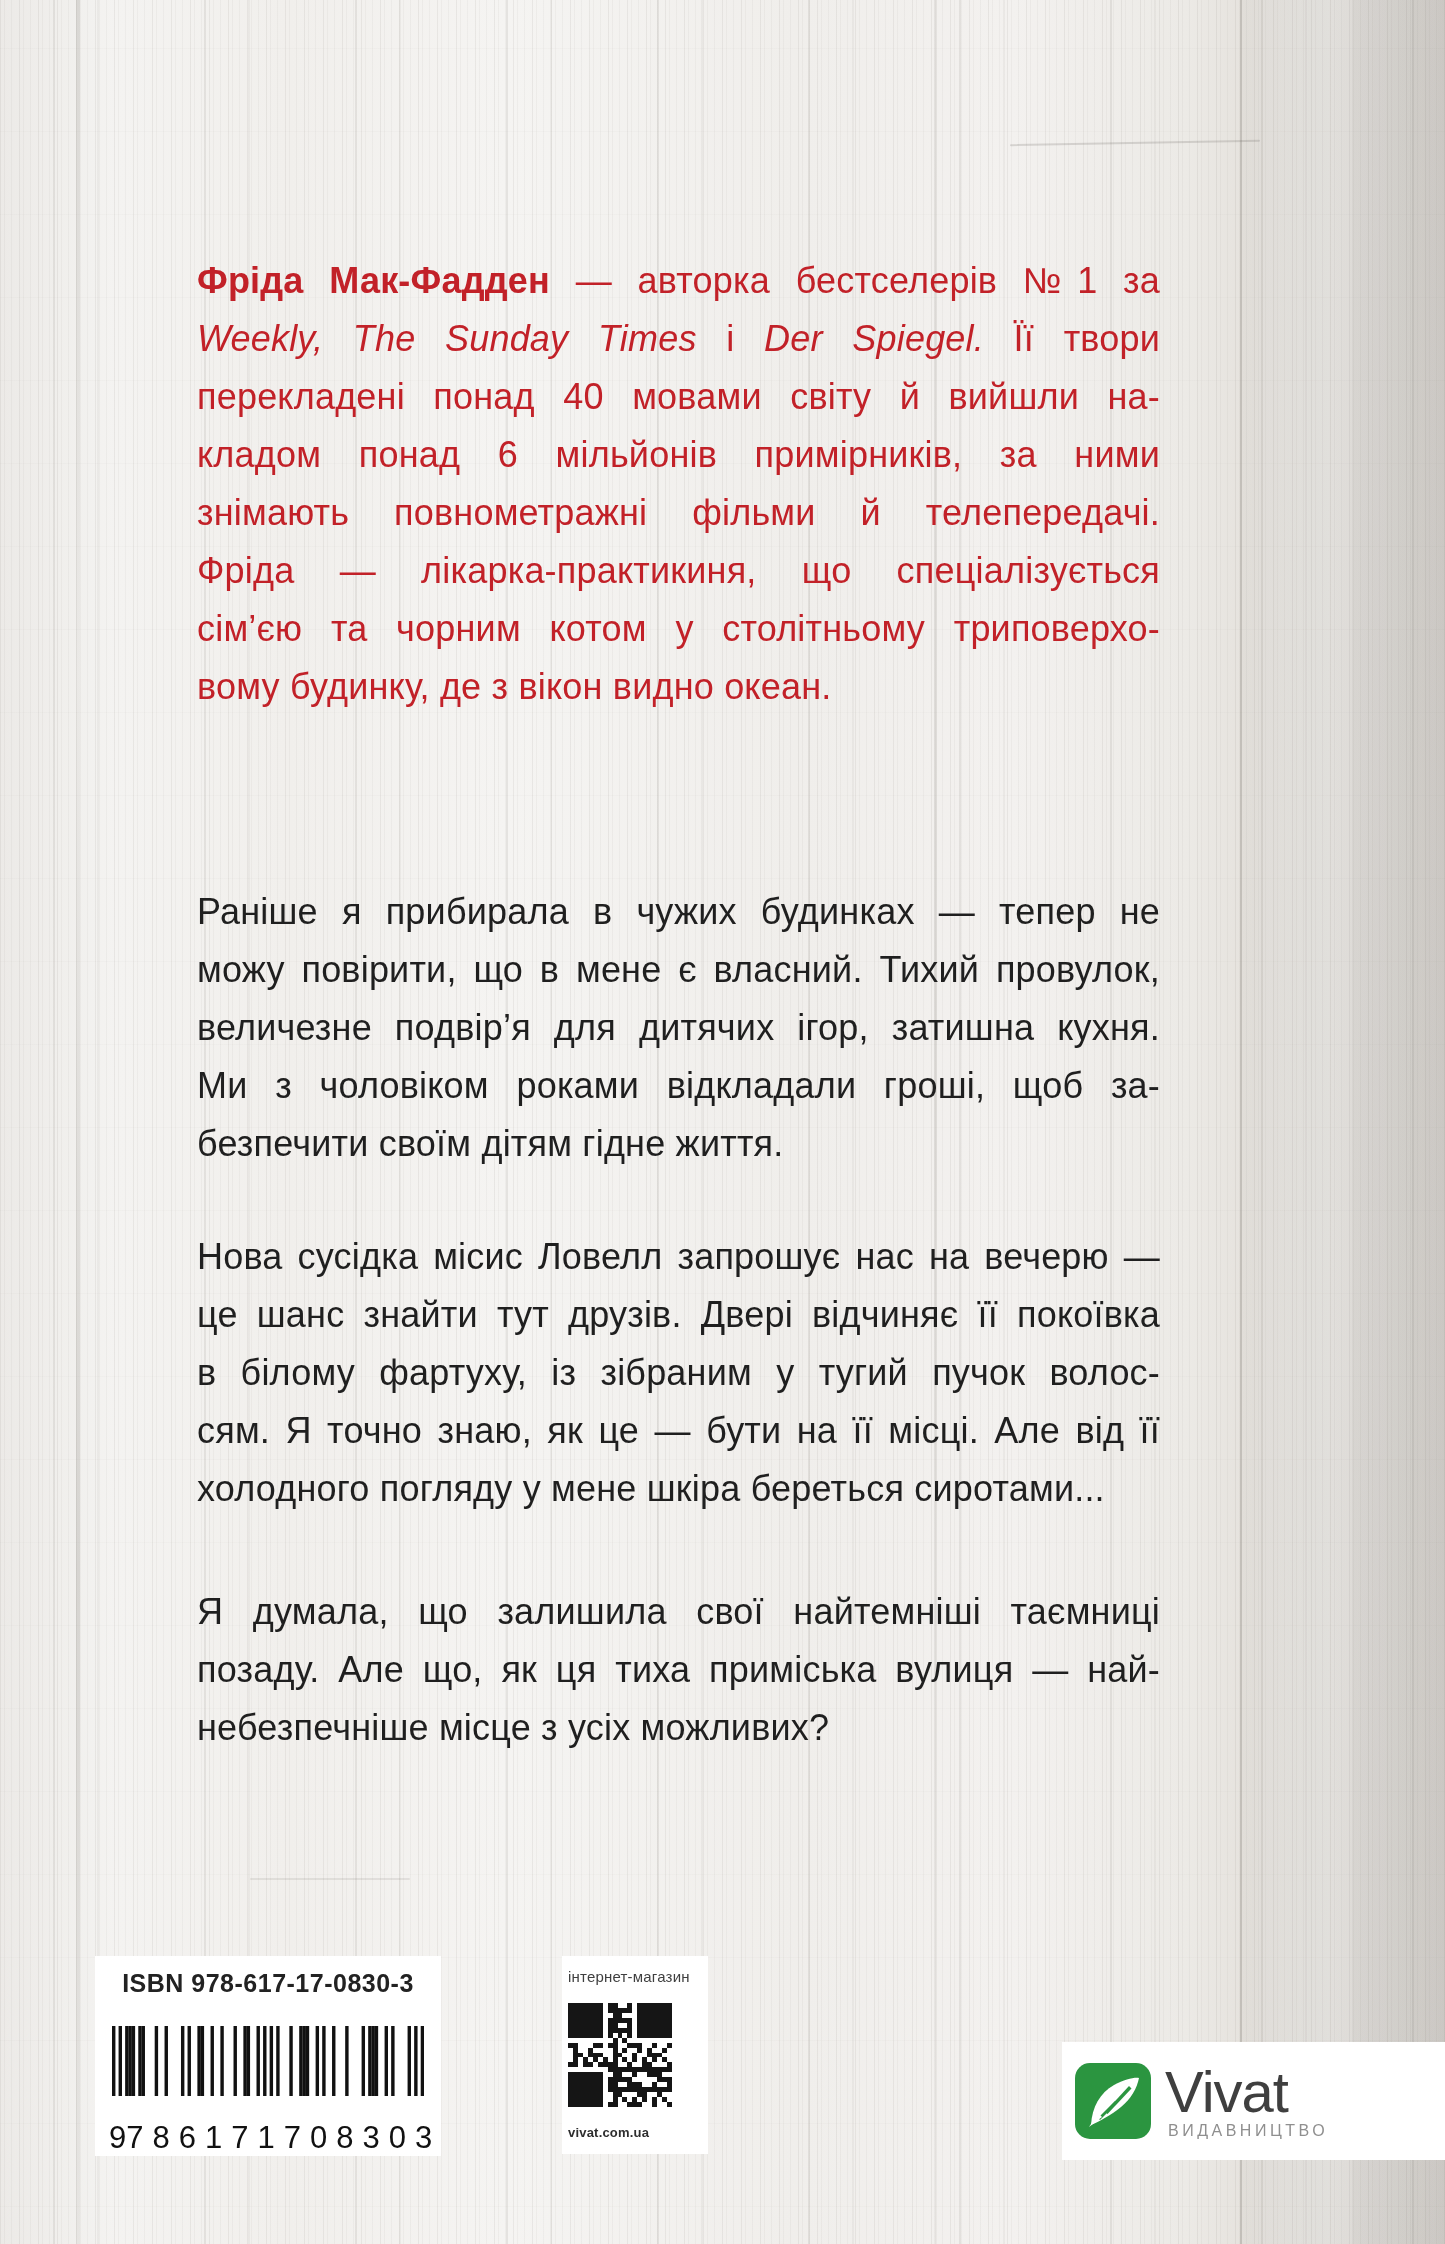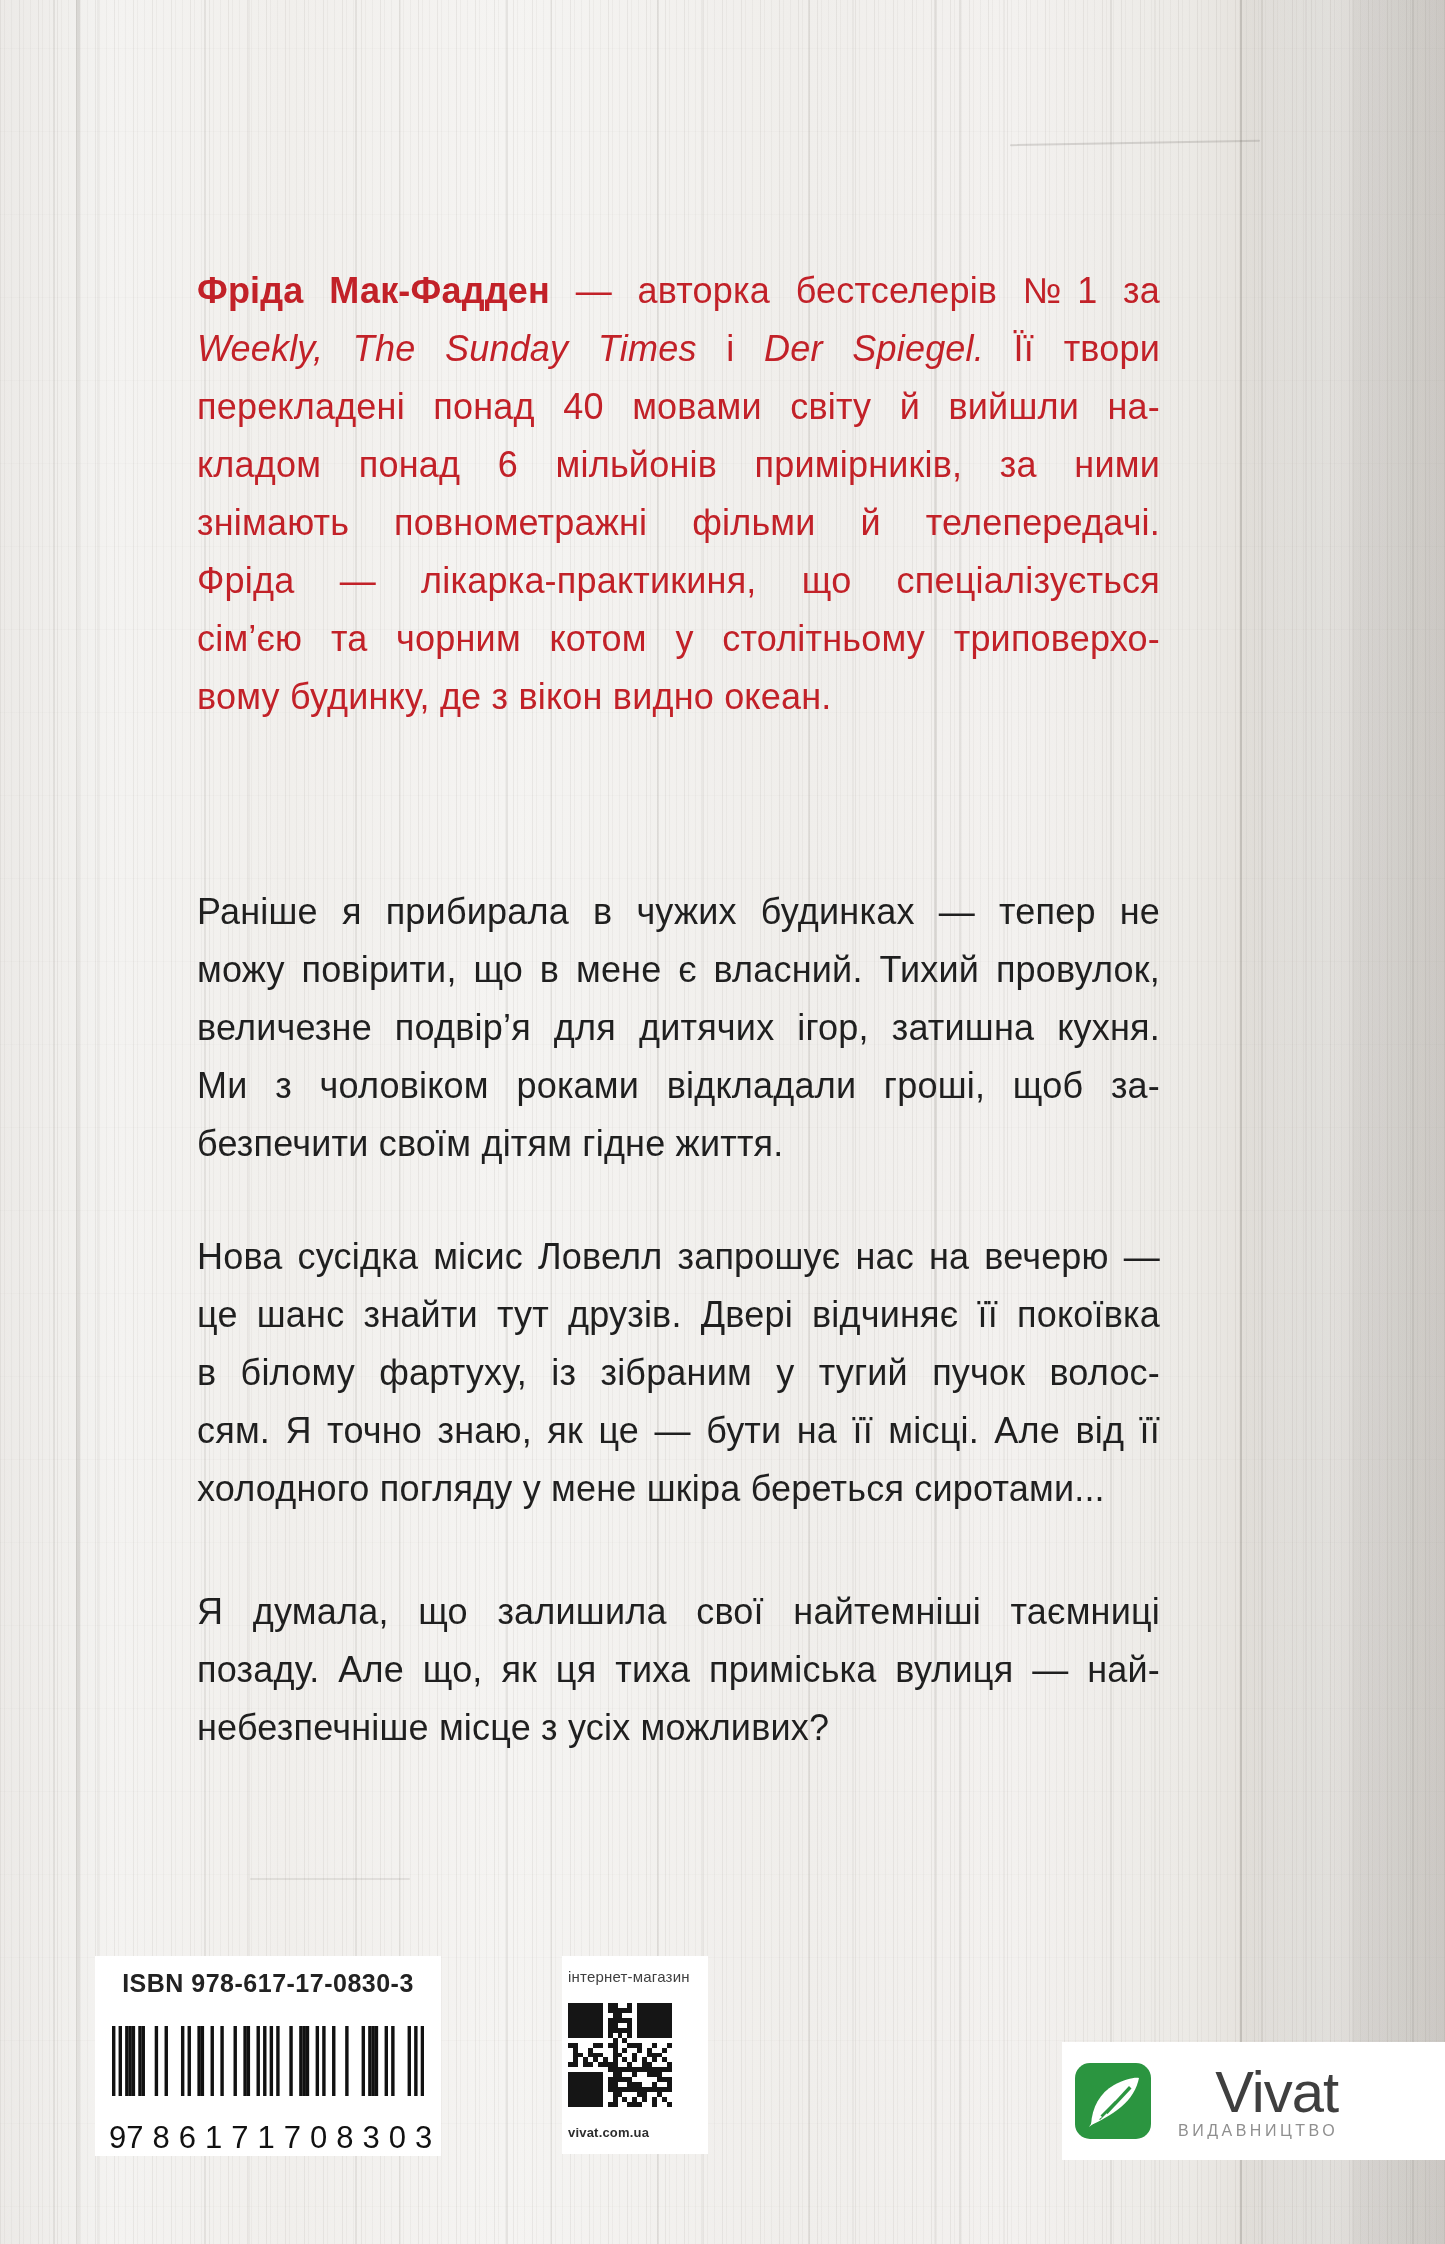--- a/index.html
+++ b/index.html
@@ -42,37 +42,37 @@
 
   .qr-card{left:562px;top:1956px;width:146px;height:198px;display:flex;flex-direction:column;align-items:flex-start;justify-content:space-between;padding:12px 6px 14px;box-sizing:border-box;}
   .qr-top{font-size:15px;color:#3f3f3f;letter-spacing:.2px;}
   .qr-svg{width:104px;height:104px;}
   .qr-svg rect{fill:#151515;}
   .qr-bottom{font-size:13px;color:#2e2e2e;font-weight:bold;letter-spacing:.2px;}
 
   .vivat-card{left:1062px;top:2042px;width:383px;height:118px;display:flex;align-items:center;padding-left:13px;box-sizing:border-box;}
   .vivat-icon{width:76px;height:76px;border-radius:15px;flex:0 0 auto;display:flex;align-items:center;justify-content:center;}
   .vivat-icon svg{width:64px;height:64px;}
-  .vivat-textcol{margin-left:24px;display:flex;flex-direction:column;text-align:right;}
+  .vivat-textcol{margin-left:14px;display:flex;flex-direction:column;}
   .vivat-name{font-size:58px;line-height:58px;color:#3f3f3f;letter-spacing:-1px;}
   .vivat-sub{font-size:16px;letter-spacing:3.5px;color:#8f8f8f;margin-top:1px;margin-left:3px;}
 </style>
 </head>
 <body>
 
 <div class="cover">
   <div class="seam seam-left"></div>
   <div class="seam seam-mid"></div>
   <div class="plank-right"></div>
   <div class="plank-right2"></div>
   <div class="crack crack1"></div>
   <div class="crack crack2"></div>
 
   <div>
-      <div class="para" style="top: 262px; color: rgb(194, 33, 40);">
+      <div class="para" style="top: 252px; color: rgb(194, 33, 40);">
         <div class="line j"><span class="b">Фріда Мак-Фадден</span><span> — авторка бестселерів №1 за</span></div>
         <div class="line j"><span class="i">Weekly, The Sunday Times</span><span> і </span><span class="i">Der Spiegel.</span><span> Її твори</span></div>
         <div class="line j"><span>перекладені понад 40 мовами світу й вийшли на-</span></div>
         <div class="line j"><span>кладом понад 6 мільйонів примірників, за ними</span></div>
         <div class="line j"><span>знімають повнометражні фільми й телепередачі.</span></div>
         <div class="line j"><span>Фріда — лікарка-практикиня, що спеціалізується</span></div>
         <div class="line j"><span>сім’єю та чорним котом у столітньому триповерхо-</span></div>
         <div class="line"><span>вому будинку, де з вікон видно океан.</span></div>
       </div>
       <div class="para" style="top: 883px; color: rgb(31, 31, 31);">

